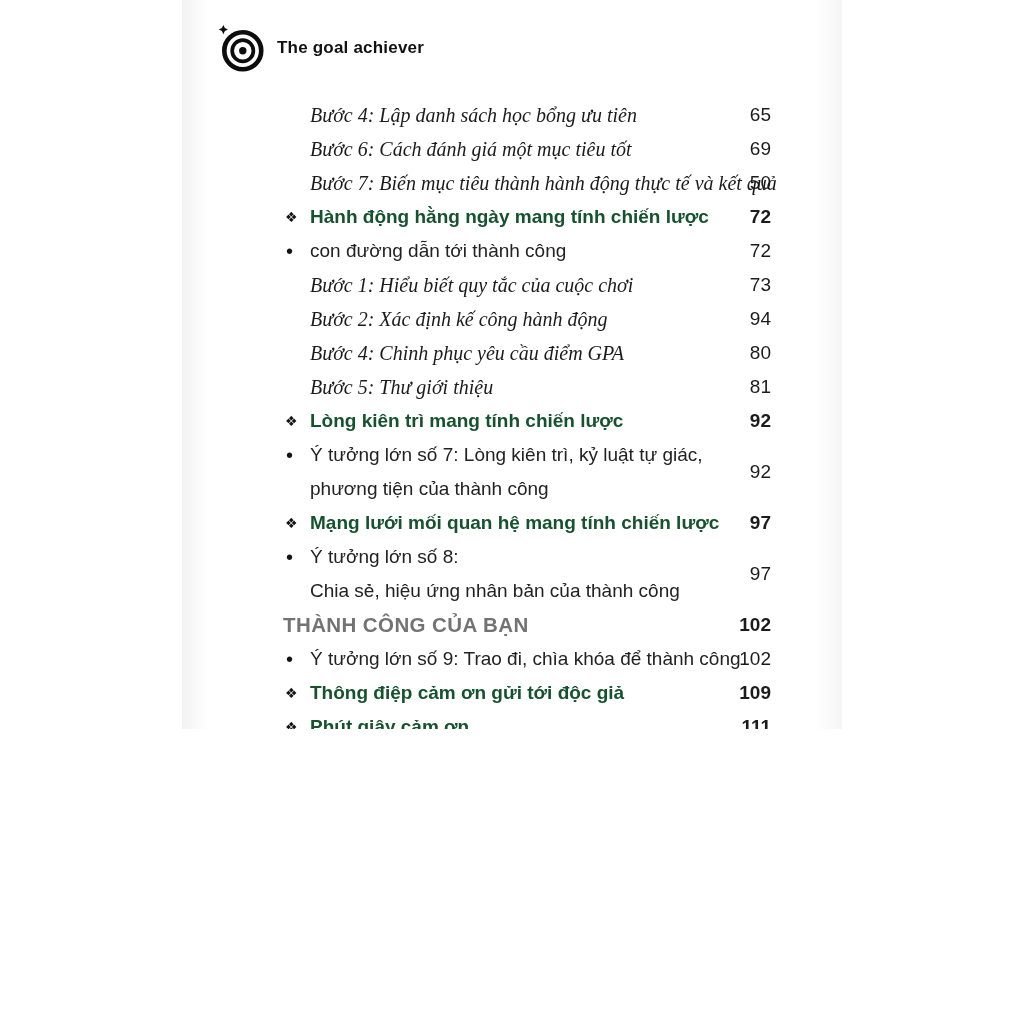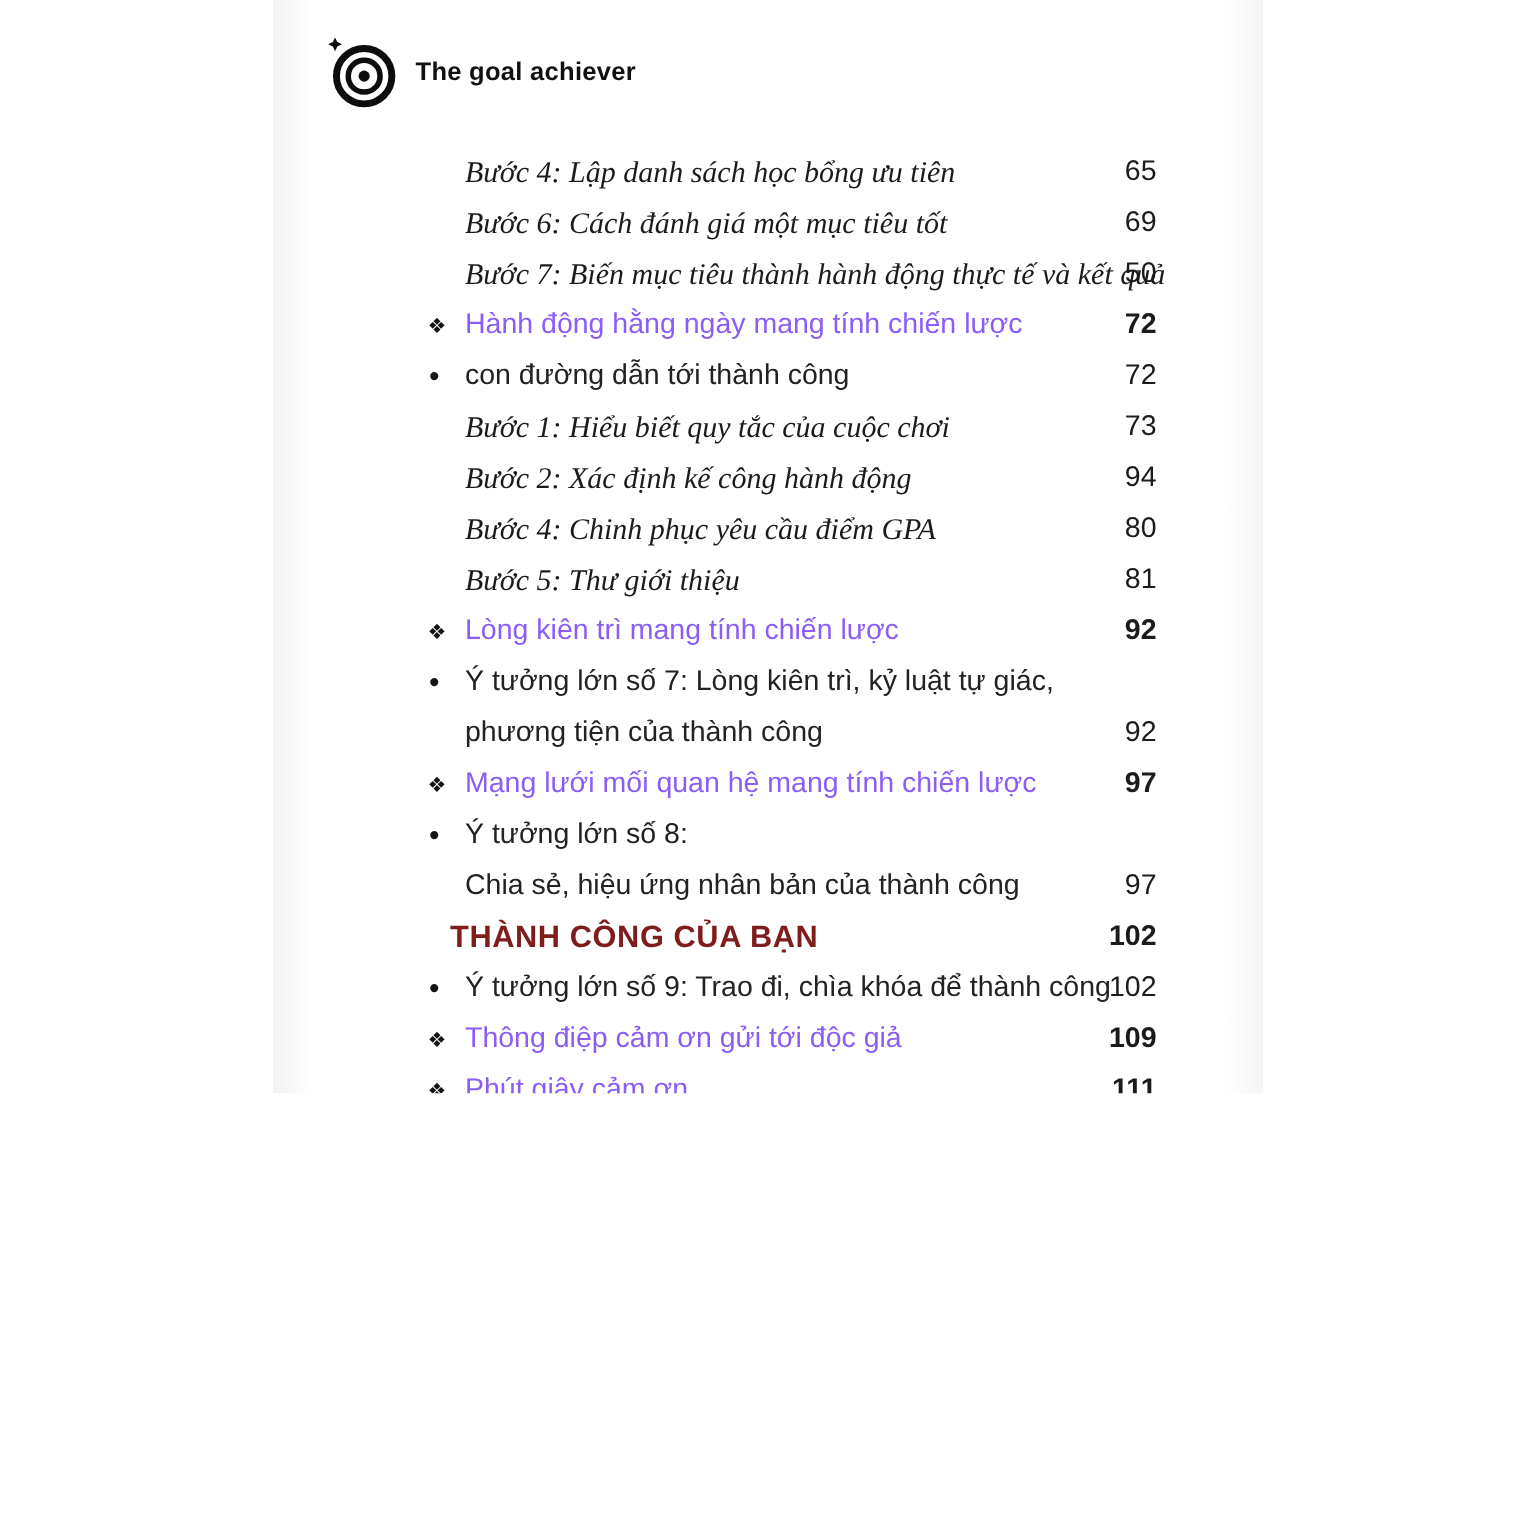--- a/index.html
+++ b/index.html
@@ -10,28 +10,28 @@
   }
   .edge { position:absolute; top:0; bottom:0; width:26px; pointer-events:none; }
   .edge.left  { left:182px;  background:linear-gradient(to right, rgba(0,0,0,0.05), rgba(0,0,0,0)); }
   .edge.right { right:182px; background:linear-gradient(to left,  rgba(0,0,0,0.04), rgba(0,0,0,0)); }
 
   .header { position:absolute; left:216px; top:24px; display:flex; align-items:center; gap:13px; }
   .logo { width:48px; height:48px; display:block; }
   .brand { font-size:17px; font-weight:700; letter-spacing:0.2px; color:#111; }
 
   .toc { position:absolute; left:283px; top:98px; width:488px; }
-  .row { position:relative; display:flex; align-items:flex-end; }
+  .row { position:relative; display:flex; align-items:center; }
   .row .text { flex:1 1 auto; padding-left:27px; min-width:0; }
   .row.style-chapter .text { padding-left:0; }
   .line { font-size:19px; line-height:34px; white-space:nowrap; }
   .style-step .line { font-family:"Liberation Serif", serif; font-style:italic; font-size:20px; }
   .style-idea .line { font-weight:400; color:#222; }
-  .style-section .line { font-weight:400; color:#8b5cf6; }
-  .style-chapter .line { font-weight:700; font-size:20.5px; letter-spacing:0.4px; color:#7f1d1d;margin-left:17px; }
+  .style-section .line { font-weight:700; color:#14532d; }
+  .style-chapter .line { font-weight:700; font-size:20.5px; letter-spacing:0.4px; color:#737373; }
   .bullet { position:absolute; left:2px; top:0; line-height:34px; font-size:14px; color:#141414; }
   .style-idea .bullet { font-size:20px; left:3px; }
   .page-num { font-size:19px; line-height:34px; padding-left:10px; color:#1b1b1b; }
   .style-section .page-num, .style-chapter .page-num { font-weight:700; }
 
   .footer-page { position:absolute; left:267px; top:952px; font-weight:700; font-size:20px; color:#a21caf; }
 </style>
 </head>
 <body>
 

